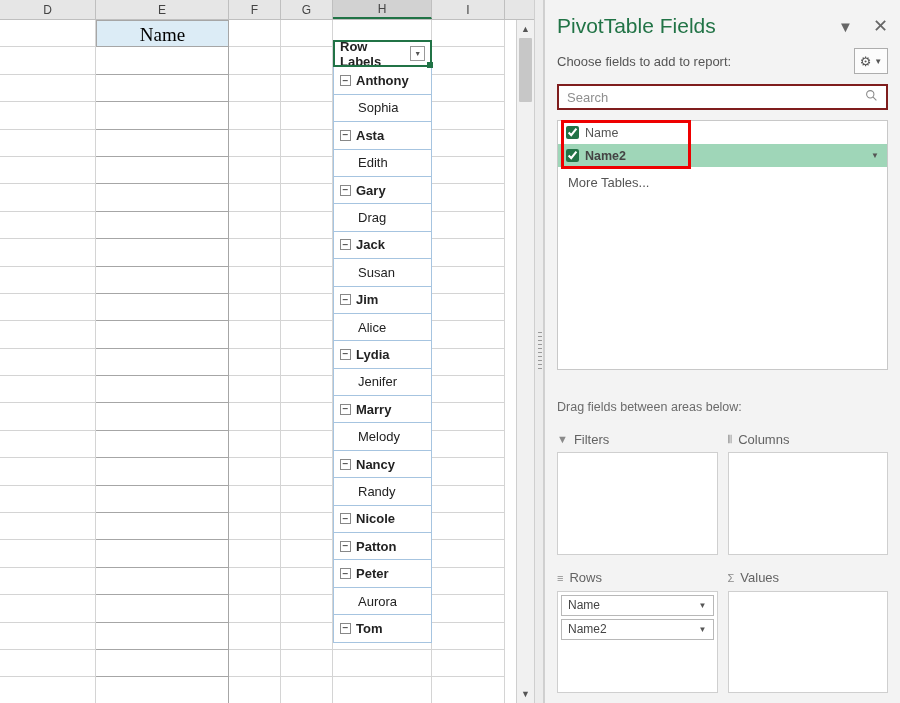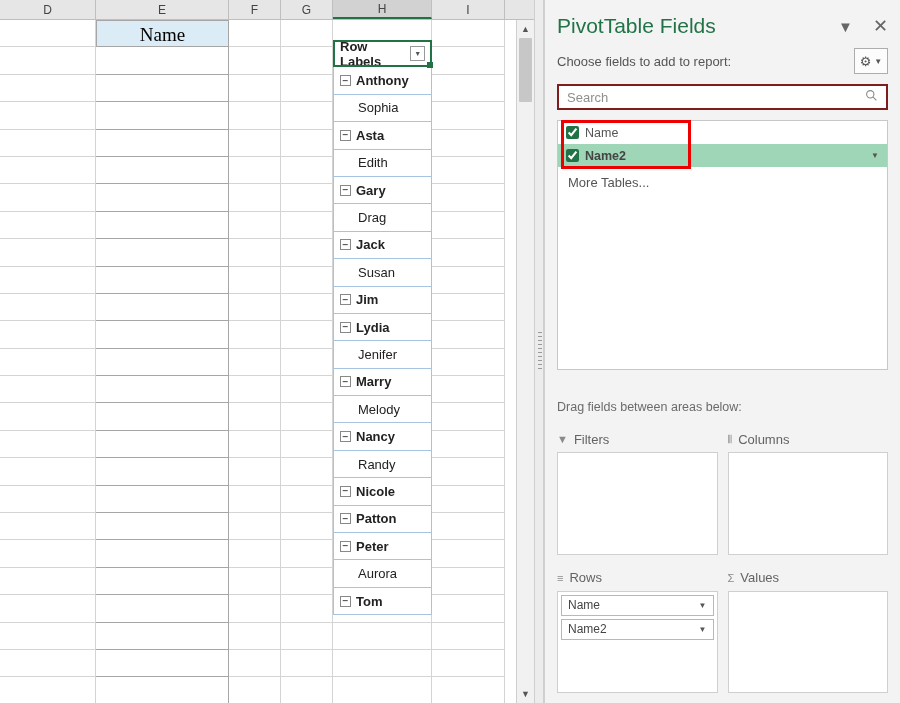--- a/index.html
+++ b/index.html
@@ -322,20 +322,21 @@
         <div class="pivot-cell child">Drag</div>
         <div class="pivot-cell parent">
           <span class="collapse">−</span>
           <span>Jack</span>
         </div>
         <div class="pivot-cell child">Susan</div>
         <div class="pivot-cell parent">
           <span class="collapse">−</span>
           <span>Jim</span>
         </div>
+        <div class="pivot-cell child">Alice</div>
         <div class="pivot-cell parent">
           <span class="collapse">−</span>
           <span>Lydia</span>
         </div>
         <div class="pivot-cell child">Jenifer</div>
         <div class="pivot-cell parent">
           <span class="collapse">−</span>
           <span>Marry</span>
         </div>
         <div class="pivot-cell child">Melody</div>

